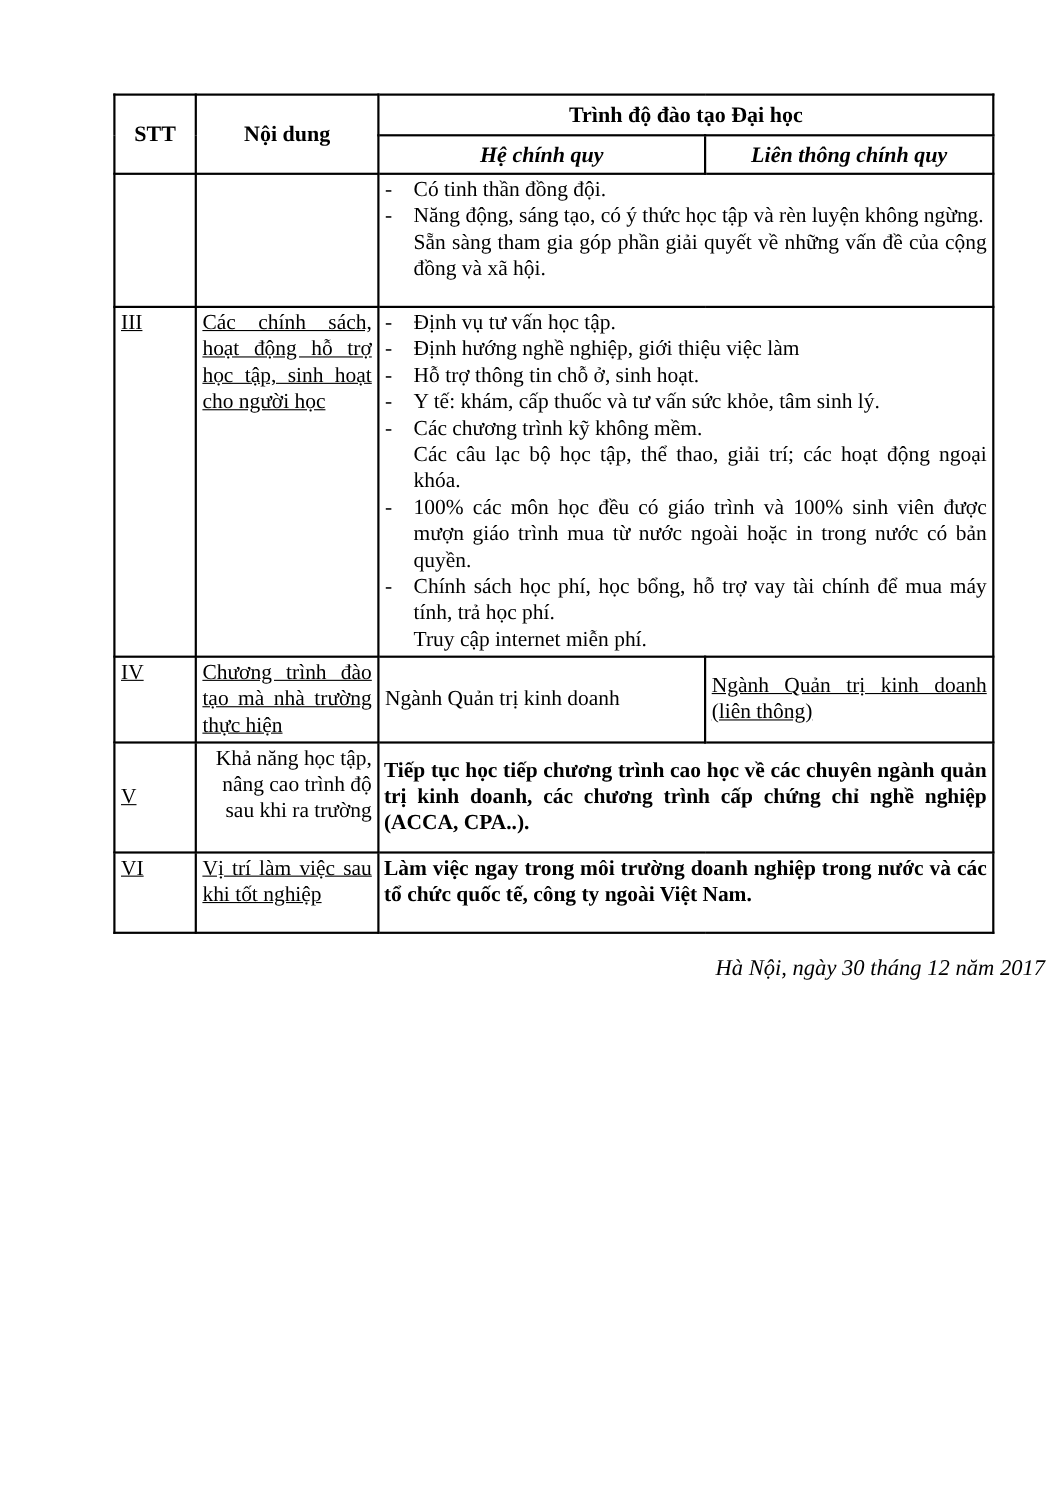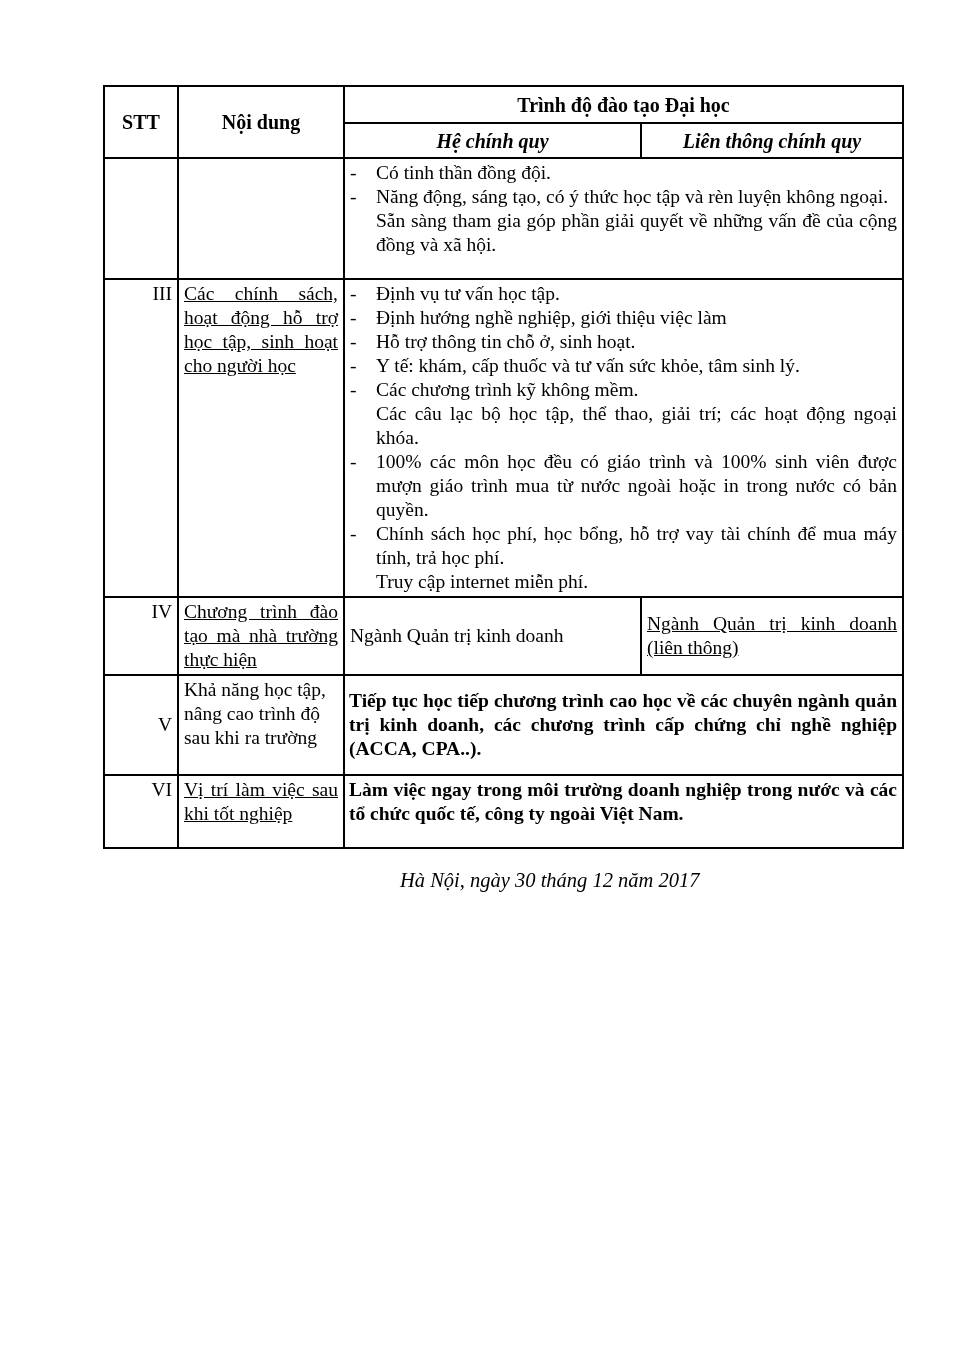--- a/index.html
+++ b/index.html
@@ -28,35 +28,35 @@
   .doc-table th {
     font-weight: bold;
     font-size: 20px;
     text-align: center;
     vertical-align: middle;
     padding: 4px 5px;
   }
   .r-h1 { height: 37px; }
   .r-h2 { height: 35px; font-style: italic; }
 
-  td.stt-cell { text-align: right; }
+  td.stt-cell { text-align: left; text-decoration: underline; }
   td.stt-mid  { vertical-align: middle; }
   td.nd-cell  { text-align: justify; text-decoration: underline; }
-  td.nd-left  { text-align: left; }
+  td.nd-left  { text-align: right; }
 
   td.content-cell { padding: 2px 5px 2px 4px; }
   .item { position: relative; padding-left: 27px; text-align: justify; }
   .item .dash { position: absolute; left: 1px; top: 0; }
   .plain { text-align: justify; font-weight: bold; }
   td.v-mid { vertical-align: middle; }
 
   .date-line {
     position: absolute;
     left: 400px; top: 866px; width: 550px;
-    text-align: left;
+    text-align: right;
     font-style: italic;
     font-size: 20.5px;
     line-height: 28px;
   }
 </style>
 </head>
 <body>
 
 <div class="page">
 
@@ -82,21 +82,21 @@
       <tr style="height:121px">
         <td class="stt-cell"></td>
         <td class="nd-cell"></td>
         <td colspan="2" class="content-cell">
           <div class="item">
             <span class="dash">-</span>
             <span>Có tinh thần đồng đội.</span>
           </div>
           <div class="item">
             <span class="dash">-</span>
-            <span>Năng động, sáng tạo, có ý thức học tập và rèn luyện không ngoại.</span>
+            <span>Năng động, sáng tạo, có ý thức học tập và rèn luyện không ngừng.</span>
           </div>
           <div class="item">
             <span>Sẵn sàng tham gia góp phần giải quyết về những vấn đề của cộng đồng và xã hội.</span>
           </div>
         </td>
       </tr>
 
       <tr>
         <td class="stt-cell">III</td>
         <td class="nd-cell">Các chính sách, hoạt động hỗ trợ học tập, sinh hoạt cho người học</td>

